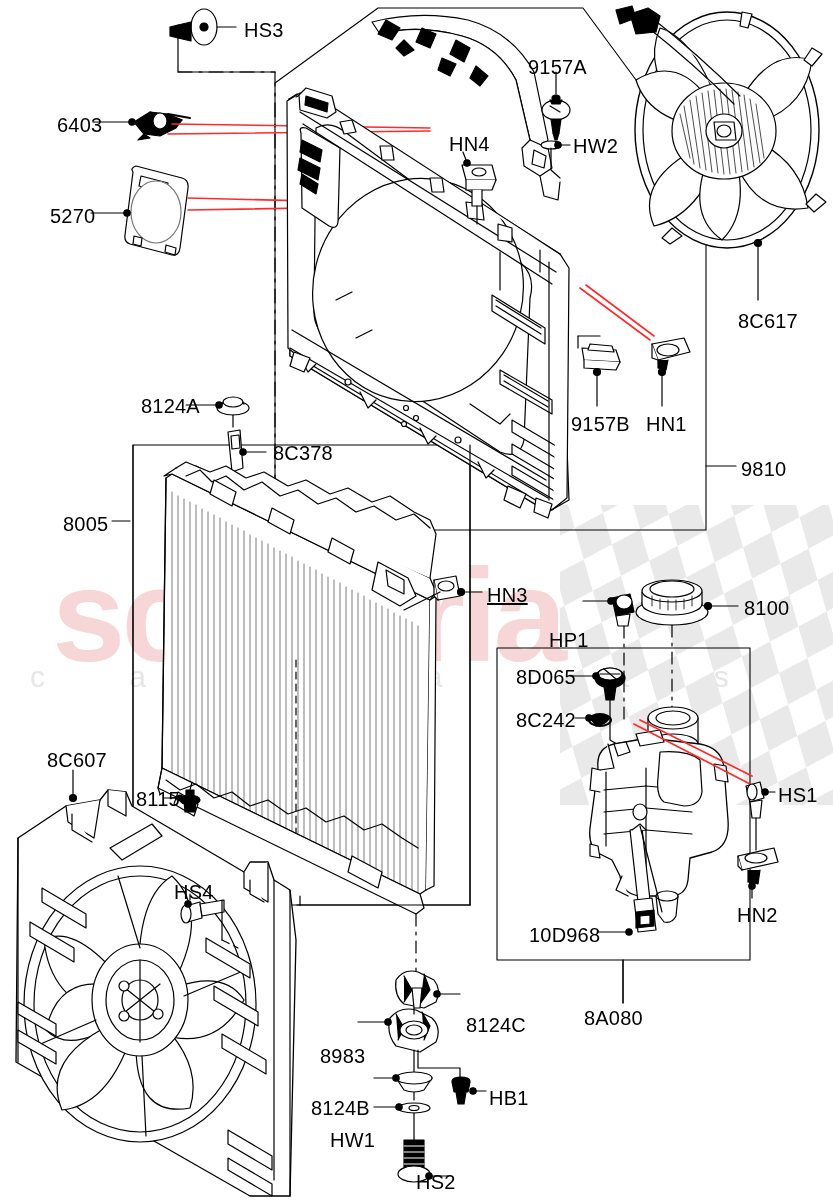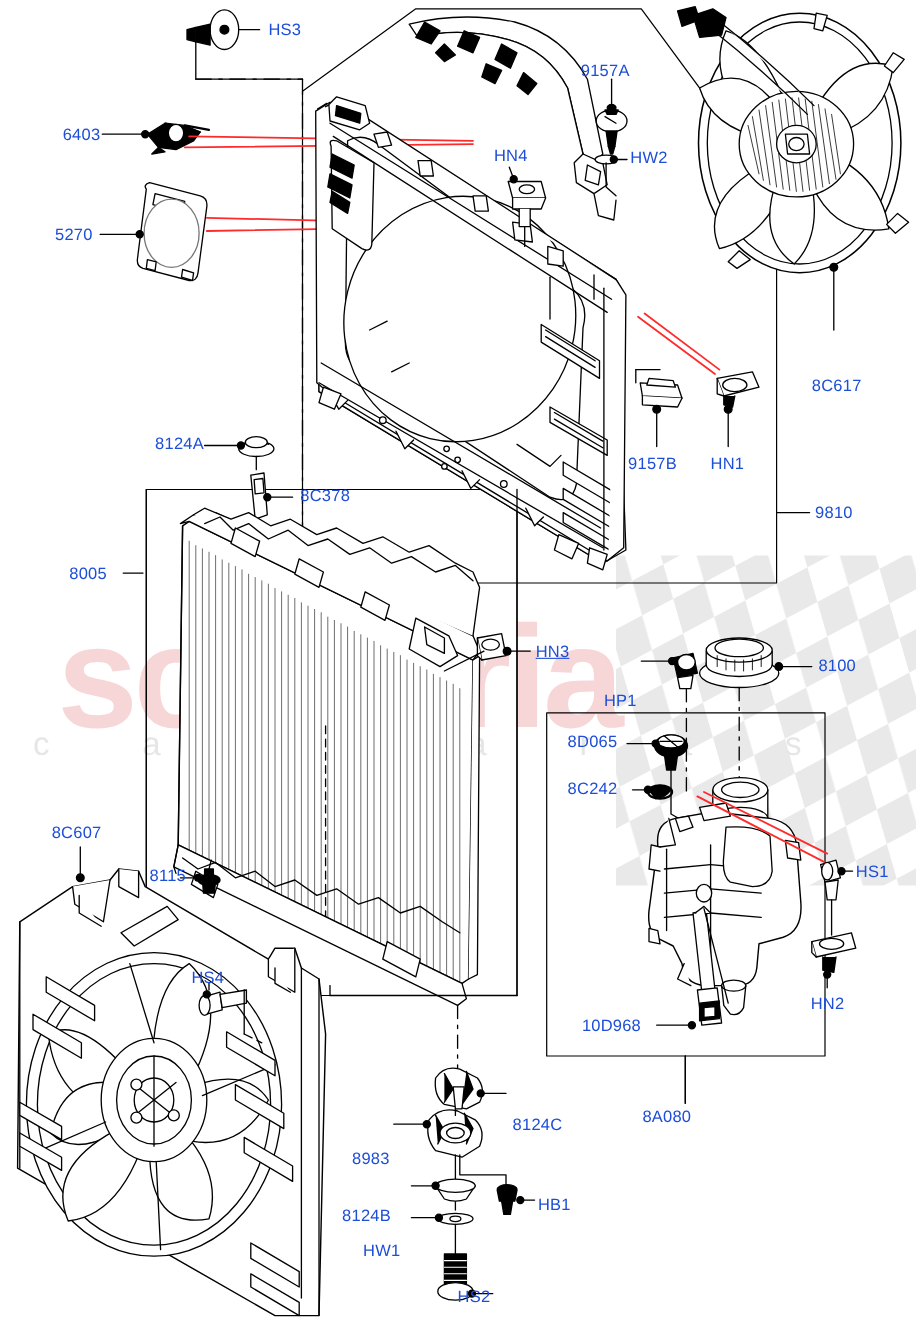--- a/index.html
+++ b/index.html
@@ -1,21 +1,21 @@
 <!DOCTYPE html>
 <html><head>
 <meta charset="utf-8">
 <title>Parts Diagram</title>
 <style>
   html,body{margin:0;padding:0;background:#ffffff;}
   body{width:833px;height:1200px;position:relative;overflow:hidden;
        font-family:"Liberation Sans","DejaVu Sans",sans-serif;}
   #stage{position:absolute;left:0;top:0;width:833px;height:1200px;}
   #stage svg{position:absolute;left:0;top:0;}
-  .lbl{position:absolute;color:#1d4ed8;font-size:15px;font-weight:400;
+  .lbl{position:absolute;color:#000000;font-size:20px;font-weight:400;
        letter-spacing:.2px;white-space:nowrap;line-height:1;}
   .wm{position:absolute;pointer-events:none;user-select:none;}
 </style>
 </head>
 <body>
 
 <div id="stage">
 
   <svg width="833" height="1200" viewBox="0 0 833 1200" aria-hidden="true">
     <defs>
@@ -636,21 +636,21 @@
 
   </svg>
 
   <div>
     <div class="lbl" style="left:244px;top:20px;">HS3</div>
     <div class="lbl" style="left:528px;top:57px;">9157A</div>
     <div class="lbl" style="left:57px;top:115px;">6403</div>
     <div class="lbl" style="left:573px;top:136px;">HW2</div>
     <div class="lbl" style="left:449px;top:134px;">HN4</div>
     <div class="lbl" style="left:50px;top:206px;">5270</div>
-    <div class="lbl" style="left:738px;top:311px;margin-top:32px;">8C617</div>
+    <div class="lbl" style="left:738px;top:311px;">8C617</div>
     <div class="lbl" style="left:571px;top:414px;">9157B</div>
     <div class="lbl" style="left:646px;top:414px;">HN1</div>
     <div class="lbl" style="left:741px;top:459px;">9810</div>
     <div class="lbl" style="left:141px;top:396px;">8124A</div>
     <div class="lbl" style="left:273px;top:443px;">8C378</div>
     <div class="lbl" style="left:63px;top:514px;">8005</div>
     <div class="lbl" style="left:487px;top:585px;text-decoration:underline;">HN3</div>
     <div class="lbl" style="left:549px;top:593px;margin-top:37px;">HP1</div>
     <div class="lbl" style="left:744px;top:598px;">8100</div>
     <div class="lbl" style="left:516px;top:667px;">8D065</div>

